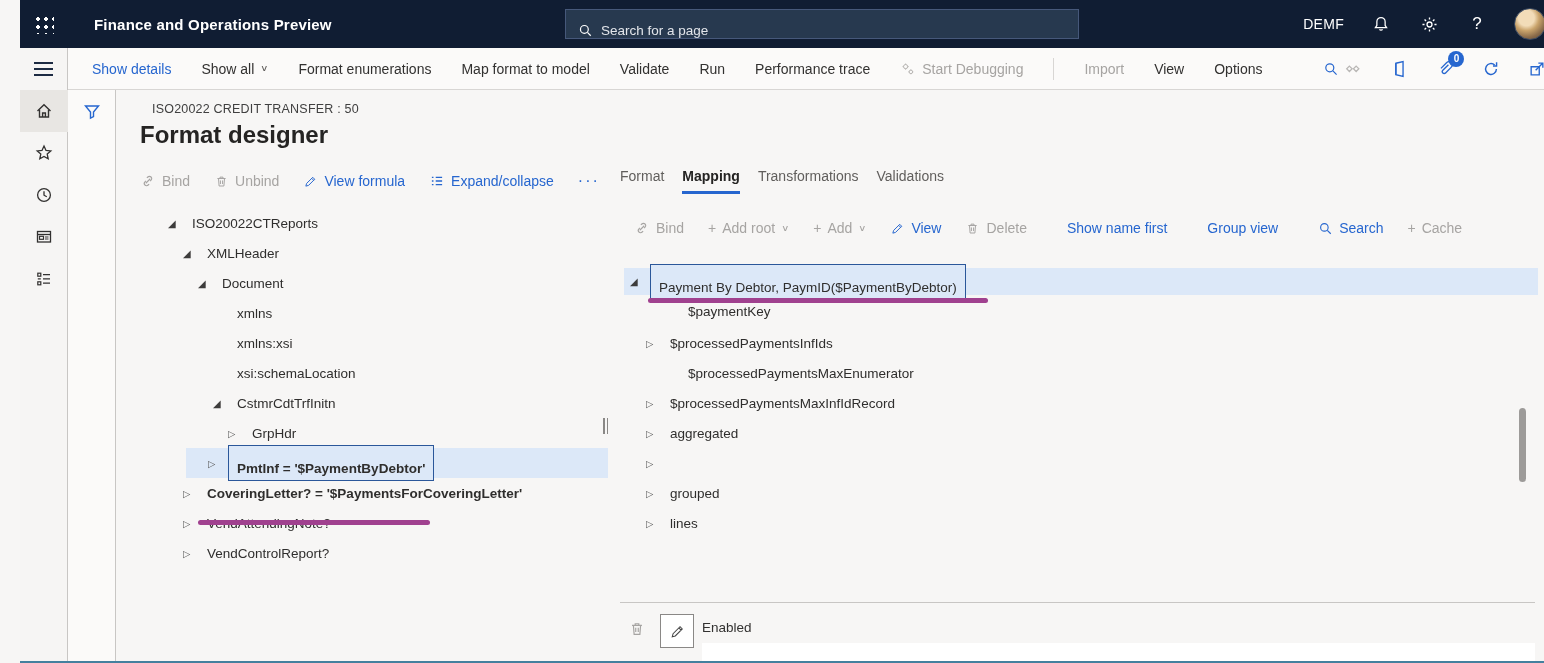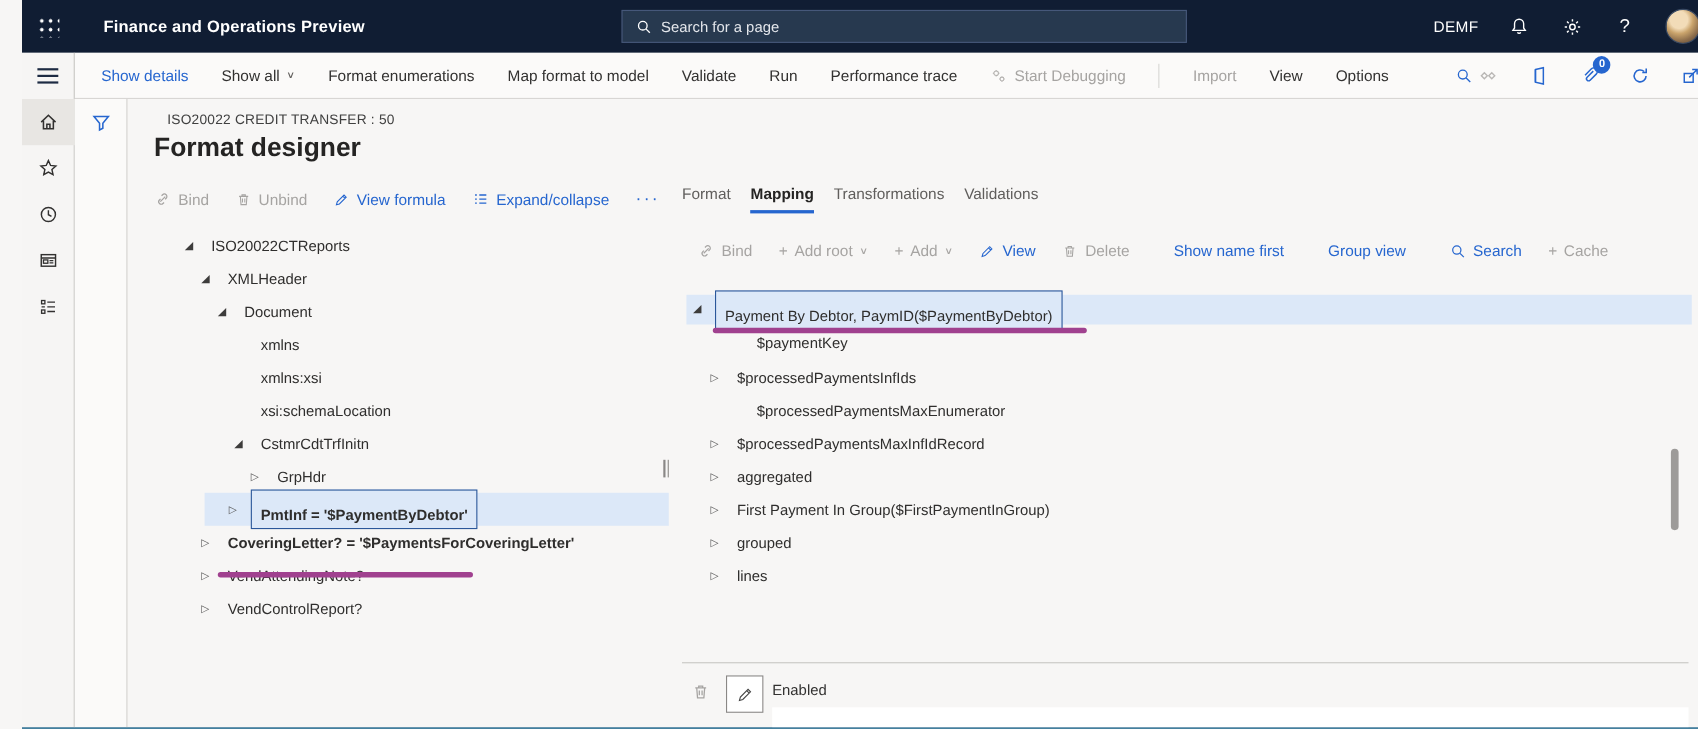--- a/index.html
+++ b/index.html
@@ -9,21 +9,21 @@
     border-right:2px solid #4d7c0f; border-bottom:2px solid #44809e; background:#f7f6f5;margin-left:20px;}
 
   
   .topbar { position:absolute; left:0; top:0; width:100%; height:48px;
     background:#101d33; display:flex; align-items:center; color:#fff; }
   .waffle { width:20px; height:20px; margin:0 14px 0 14px; cursor:pointer;
     background-image:radial-gradient(circle,#fff 1.6px,transparent 1.9px);
     background-size:8px 8px; background-position:0 1px; }
   .app-title { font-size:15px; font-weight:700; letter-spacing:.2px; margin-left:26px; }
   .top-search { position:absolute; left:545px; top:9px; width:514px; height:30px;
-    background:#27394f; border:1px solid #46587a; display:flex; align-items:center; }
+    background:#27394f; border:1px solid #46587a; display:flex; align-items:flex-end; }
   .top-search svg { margin:0 8px 0 12px; }
   .top-search input { background:transparent; border:none; outline:none; color:#fff;
     font-size:13.5px; width:430px; font-family:inherit; }
   .top-search input::placeholder { color:#e3e6eb; opacity:1; }
   .top-right { position:absolute; right:0; top:0; height:48px; display:flex; align-items:center; gap:26px; padding-right:16px; }
   .company { font-size:14px; letter-spacing:.3px; cursor:pointer; }
   .topicon { width:22px; height:22px; display:flex; align-items:center; justify-content:center; cursor:pointer; }
   .help-glyph { font-size:17px; color:#fff; font-weight:400; }
   .avatar { width:32px; height:32px; border-radius:50%; cursor:pointer;
     background:radial-gradient(circle at 38% 30%, #f2dcb8 0 28%, #caa46c 45%, #8a6b4a 70%, #55412e 100%);
@@ -423,21 +423,20 @@
         <div class="trow r-l1">
           <span class="exp">▷</span>
           <span class="lbl">$processedPaymentsMaxInfIdRecord</span>
         </div>
         <div class="trow r-l1">
           <span class="exp">▷</span>
           <span class="lbl">aggregated</span>
         </div>
         <div class="trow r-l1">
           <span class="exp">▷</span>
-          <span class="lbl">First Payment In Group($FirstPaymentInGroup)</span>
         </div>
         <div class="trow r-l1">
           <span class="exp">▷</span>
           <span class="lbl">grouped</span>
         </div>
         <div class="trow r-l1">
           <span class="exp">▷</span>
           <span class="lbl">lines</span>
         </div>
       </div>

